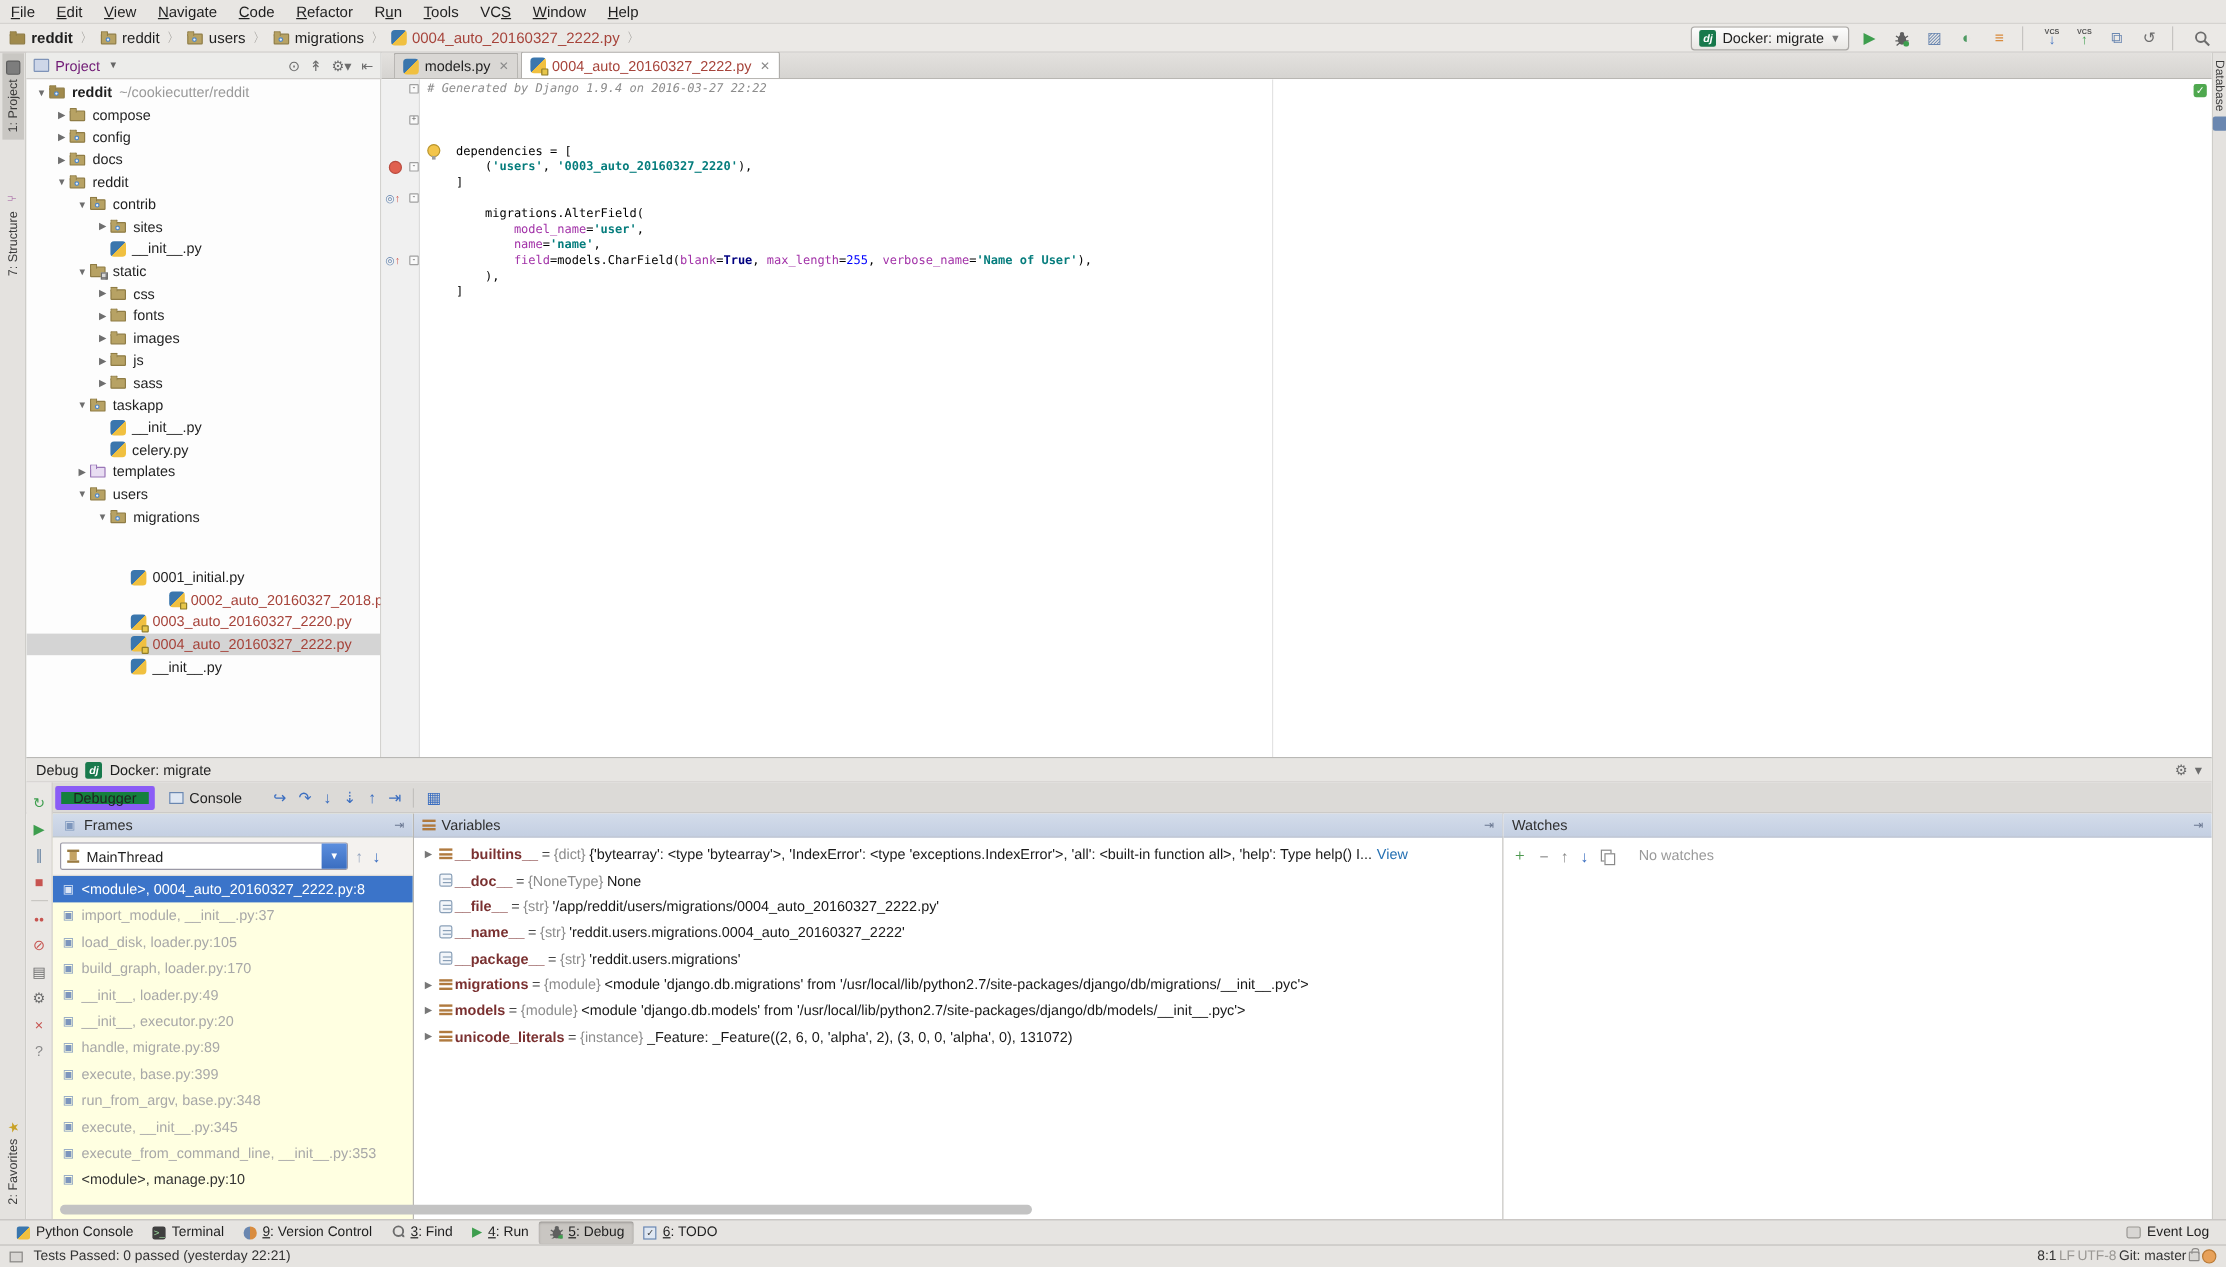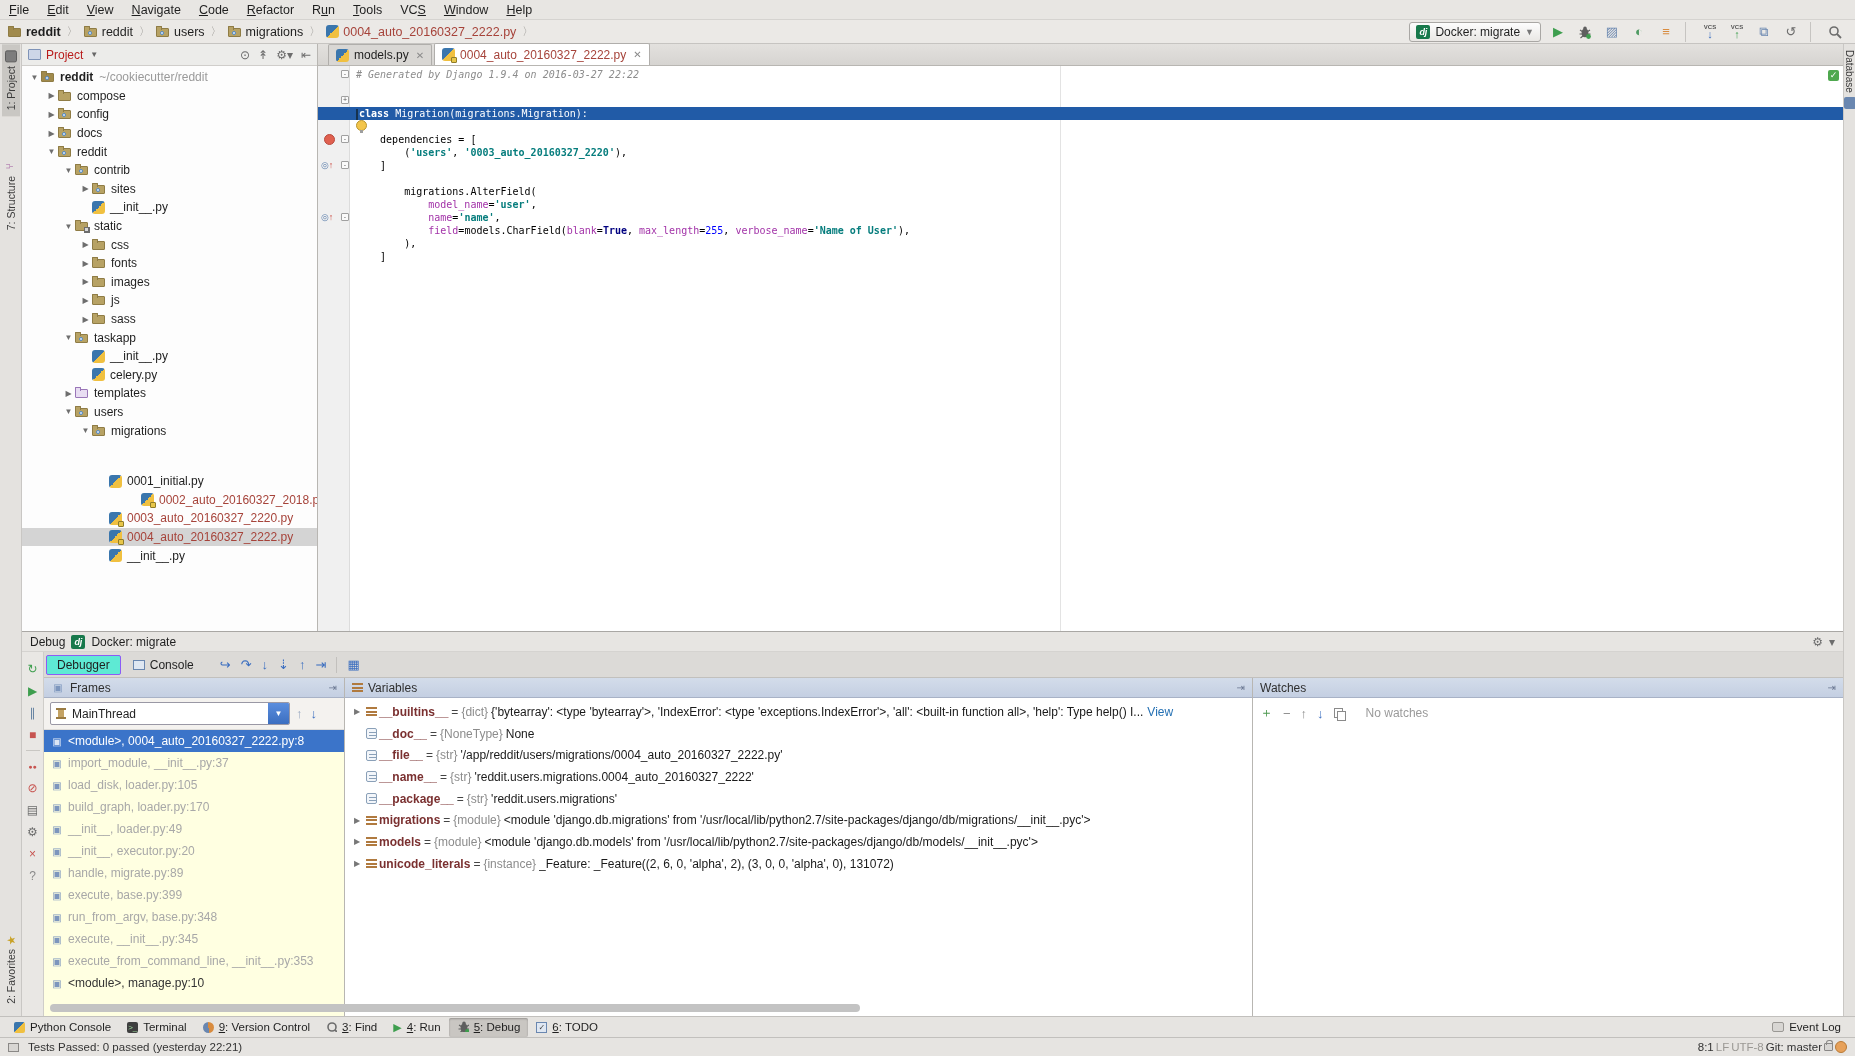--- a/index.html
+++ b/index.html
@@ -48,21 +48,21 @@
   .stripe-ic.proj { background:#7d7d7d; border:1px solid #5d5d5d; }
   .stripe-ic.struct { background:transparent; border:0; color:#a05a9e; font-size:10px; transform:rotate(90deg); }
   .stripe-ic.fav { background:transparent; border:0; color:#c9a227; font-size:11px; transform:rotate(90deg); }
   .stripe-ic.db { background:#6a87b0; }
 
   
   .project { position:absolute; left:22px; top:44px; width:296px; height:587px; background:#fdfdfd;
              border-right:1px solid #b8b6b2; }
   .panel-head { height:22px; background:#ececea; border-bottom:1px solid #d0cecb; display:flex;
                 align-items:center; font-size:12px; padding:0 6px; gap:5px; }
-  .panel-head .ph-title { color:#b91c1c; }
+  .panel-head .ph-title { color:#701a75; }
   .panel-head .ph-arrow { font-size:8px; color:#666; margin-left:2px; }
   .ph-icons { margin-left:auto; display:flex; gap:8px; color:#6d6d6d; font-size:12px; align-items:center; }
   .ph-ic { cursor:default; }
   .proj-ic { width:13px; height:11px; background:#cdd6e8; border:1px solid #7e93b8; border-radius:1px; }
   .tree { padding-top:2px; font-size:12px; overflow:hidden; height:calc(100% - 24px); }
   .tree-row { height:18.6px; display:flex; align-items:center; white-space:nowrap; cursor:default; }
   .tree-row.selected { background:#d4d4d4; }
   .tw-arrow { width:13px; font-size:8px; color:#6e6e6e; text-align:center; flex:0 0 13px; }
   .tree-label { margin-left:5px; }
   .tree-label.bold { font-weight:bold; }
@@ -131,21 +131,21 @@
   
   .debug { position:absolute; left:22px; top:631px; width:1821px; height:385px; background:#fff;
            border-top:1px solid #a9a7a4; font-size:12px; }
   .dbg-head { height:20px; background:#e7e5e2; display:flex; align-items:center; gap:6px; padding:0 8px;
               font-size:12px; border-bottom:1px solid #d5d3d0; }
   .dbg-head .spacer { flex:1; }
   .dbg-head .hic { color:#6d6d6d; font-size:12px; }
   .dbg-tabsrow { height:26px; background:#dcdad7; border-bottom:1px solid #c2c0bd; display:flex;
                  align-items:center; padding-left:24px; gap:2px; }
   .dtab { height:20px; display:flex; align-items:center; gap:5px; padding:0 10px; border-radius:2px; }
-  .dtab.selected { background:#5eead4; border:1px solid #8b5cf6;justify-content:center; }
+  .dtab.selected { background:#15803d; border:5px solid #8b5cf6;justify-content:center; }
   .console-ic { width:12px; height:10px; background:#dfe7f2; border:1px solid #6a87b0; }
   .steps { display:flex; align-items:center; gap:10px; margin-left:14px; color:#3b6ec0; font-size:13px; }
   .steps .sep { width:1px; height:16px; background:#c2c0bd; }
   .dbg-iconcol { position:absolute; left:0; top:20px; bottom:0; width:22px; background:#e9e7e4;
                  border-right:1px solid #cfcdc9; display:flex; flex-direction:column; align-items:center;
                  padding-top:6px; font-size:12px; }
   .dbg-iconcol .ic { height:22px; display:flex; align-items:center; justify-content:center; width:100%; }
   .dbg-iconcol .div { width:14px; height:1px; background:#c9c7c3; margin:4px 0; }
 
   .dbg-content { position:absolute; left:22px; right:0; top:46px; bottom:0; }
@@ -605,21 +605,20 @@
           <span class="gut-item gmark" style="top: 94px;"><span class="o">◎</span><span class="ar">↑</span></span>
           <span class="foldbox" style="top: 95px;">-</span>
           <span class="gut-item gmark" style="top: 146px;"><span class="o">◎</span><span class="ar">↑</span></span>
           <span class="foldbox" style="top: 147px;">-</span>
         </div>
       <div class="margin-guide"></div>
       <div class="code-area" id="code">
           <div class="code-line"><span class="c"># Generated by Django 1.9.4 on 2016-03-27 22:22</span></div>
           <div class="code-line"></div>
           <div class="code-line"></div>
-          <div class="code-line hl"><span class="caret"></span><span class="k">class</span><span class="p"> Migration(migrations.Migration):</span></div>
           <div class="code-line"></div>
           <div class="code-line"><span class="p">    dependencies = [</span></div>
           <div class="code-line"><span class="p">        (</span><span class="s">'users'</span><span class="p">, </span><span class="s">'0003_auto_20160327_2220'</span><span class="p">),</span></div>
           <div class="code-line"><span class="p">    ]</span></div>
           <div class="code-line"></div>
           <div class="code-line"><span class="p">        migrations.AlterField(</span></div>
           <div class="code-line"><span class="p">            </span><span class="a">model_name</span><span class="p">=</span><span class="s">'user'</span><span class="p">,</span></div>
           <div class="code-line"><span class="p">            </span><span class="a">name</span><span class="p">=</span><span class="s">'name'</span><span class="p">,</span></div>
           <div class="code-line"><span class="p">            </span><span class="a">field</span><span class="p">=models.CharField(</span><span class="a">blank</span><span class="p">=</span><span class="k">True</span><span class="p">, </span><span class="a">max_length</span><span class="p">=</span><span class="n">255</span><span class="p">, </span><span class="a">verbose_name</span><span class="p">=</span><span class="s">'Name of User'</span><span class="p">),</span></div>
           <div class="code-line"><span class="p">        ),</span></div>

